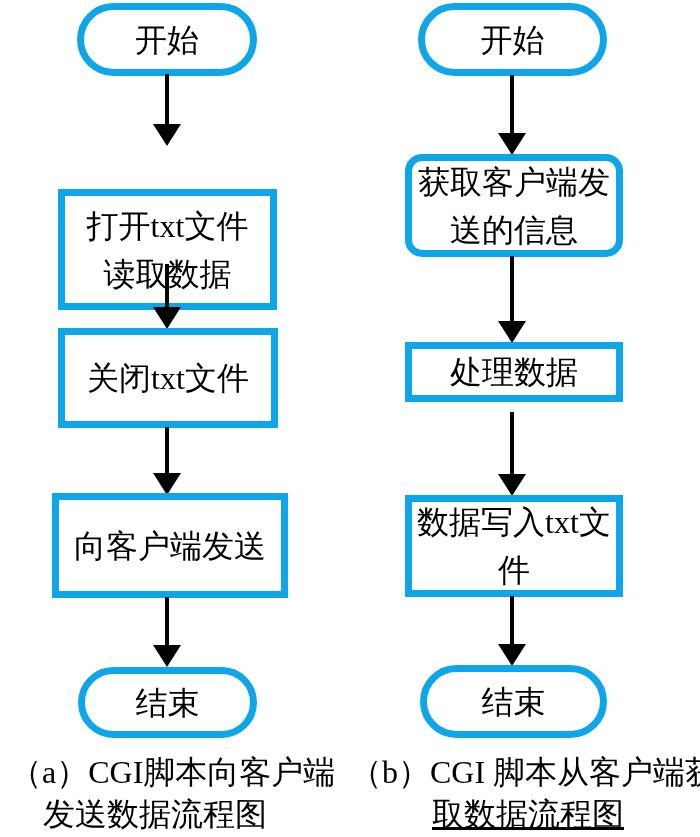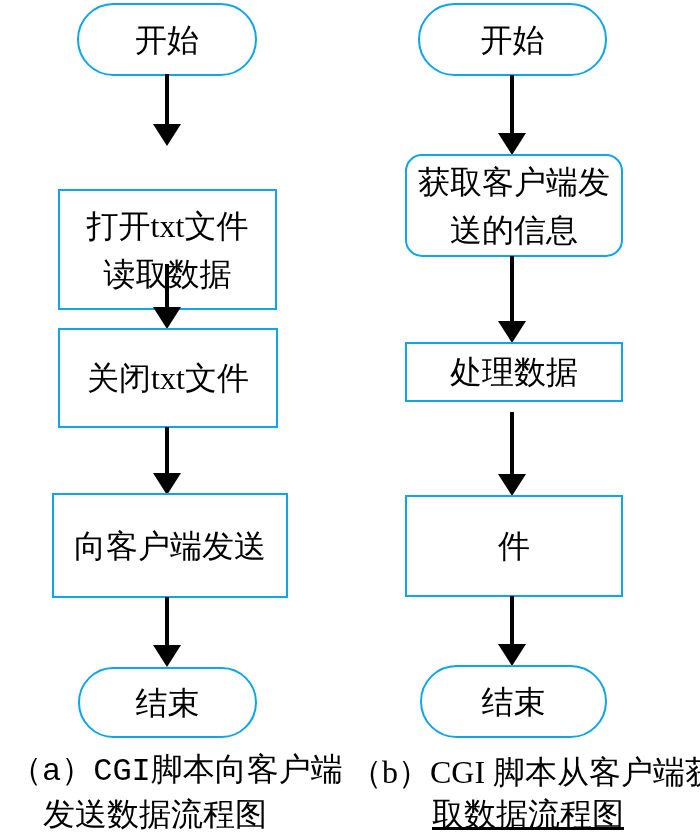--- a/index.html
+++ b/index.html
@@ -12,21 +12,21 @@
     width: 700px;
     height: 837px;
     background: #ffffff;
     color: #000000;
     font-family: "Liberation Serif", "DejaVu Serif", serif;
     overflow: hidden;
   }
   .node {
     position: absolute;
     box-sizing: border-box;
-    border: 2px solid #0ea5e9;
+    border: 7px solid #0ea5e9;
     background: #ffffff;
     display: flex;
     flex-direction: column;
     align-items: center;
     justify-content: center;
     text-align: center;
     font-size: 32px;
     line-height: 1.5;
     white-space: nowrap;
   }
@@ -103,21 +103,21 @@
 
     <div class="arrow" style="left:153px; top:597px; height:70px;">
       <div class="stem"></div>
       <div class="head"></div>
     </div>
 
     <div class="node terminator" style="left:78px; top:667px; width:179px; height:71px;">
       <span>结束</span>
     </div>
 
-    <div class="caption-line" style="left:10px; top:752px;font-family:Liberation Mono, monospace;">（a）CGI脚本向客户端</div>
+    <div class="caption-line" style="left:10px; top:752px;">（a）CGI脚本向客户端</div>
     <div class="caption-line" style="left:43px; top:794px;text-align:center;">发送数据流程图</div>
   </div>
 
   <div>
 
     <div class="node terminator" style="left:418px; top:3px; width:189px; height:73px;">
       <span>开始</span>
     </div>
 
     <div class="arrow" style="left:498px; top:75px; height:80px;">
@@ -138,20 +138,21 @@
     <div class="node" style="left:405px; top:342px; width:218px; height:60px;">
       <span>处理数据</span>
     </div>
 
     <div class="arrow" style="left:498px; top:412px; height:84px;">
       <div class="stem"></div>
       <div class="head"></div>
     </div>
 
     <div class="node" style="left:405px; top:495px; width:218px; height:102px;">
+      <span>数据写入txt文</span>
       <span>件</span>
     </div>
 
     <div class="arrow" style="left:498px; top:596px; height:70px;">
       <div class="stem"></div>
       <div class="head"></div>
     </div>
 
     <div class="node terminator" style="left:420px; top:665px; width:187px; height:73px;">
       <span>结束</span>

